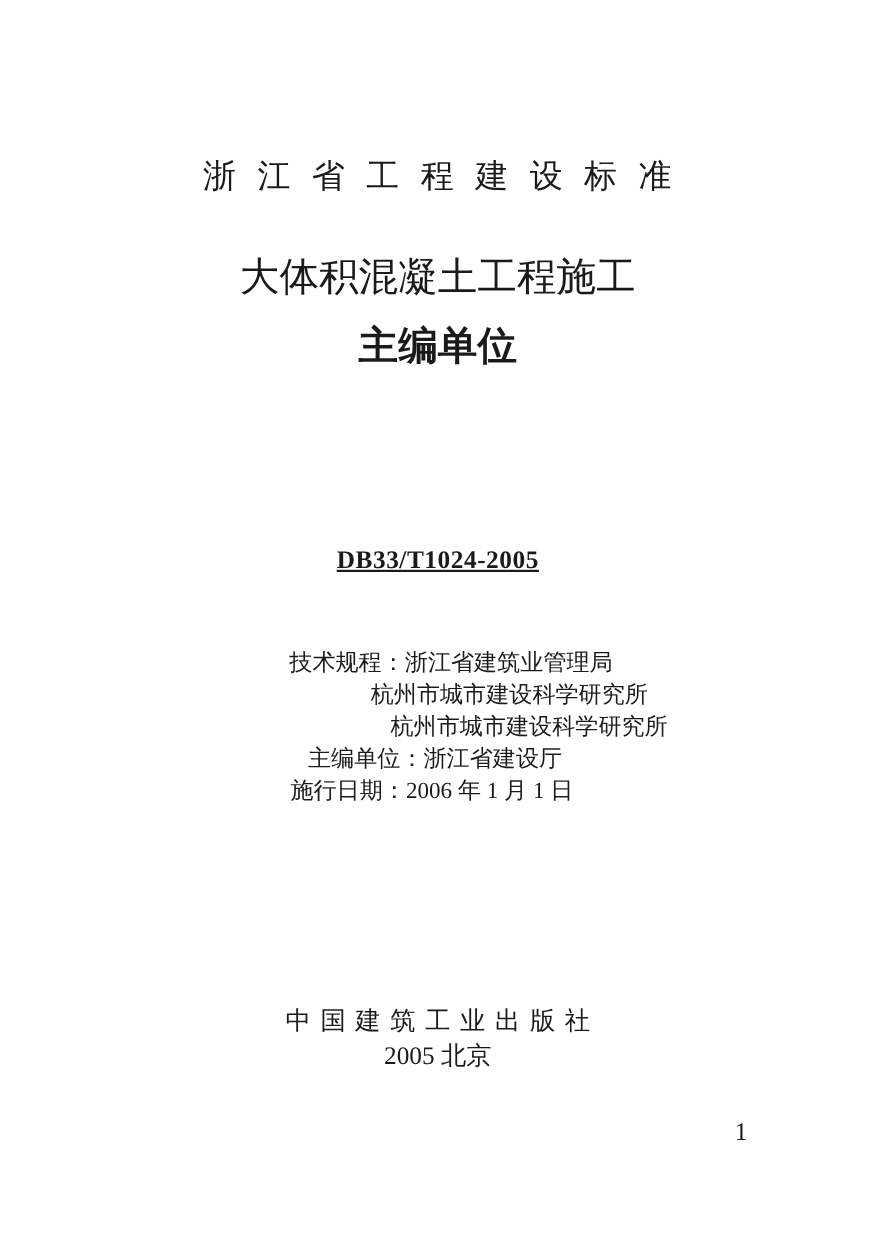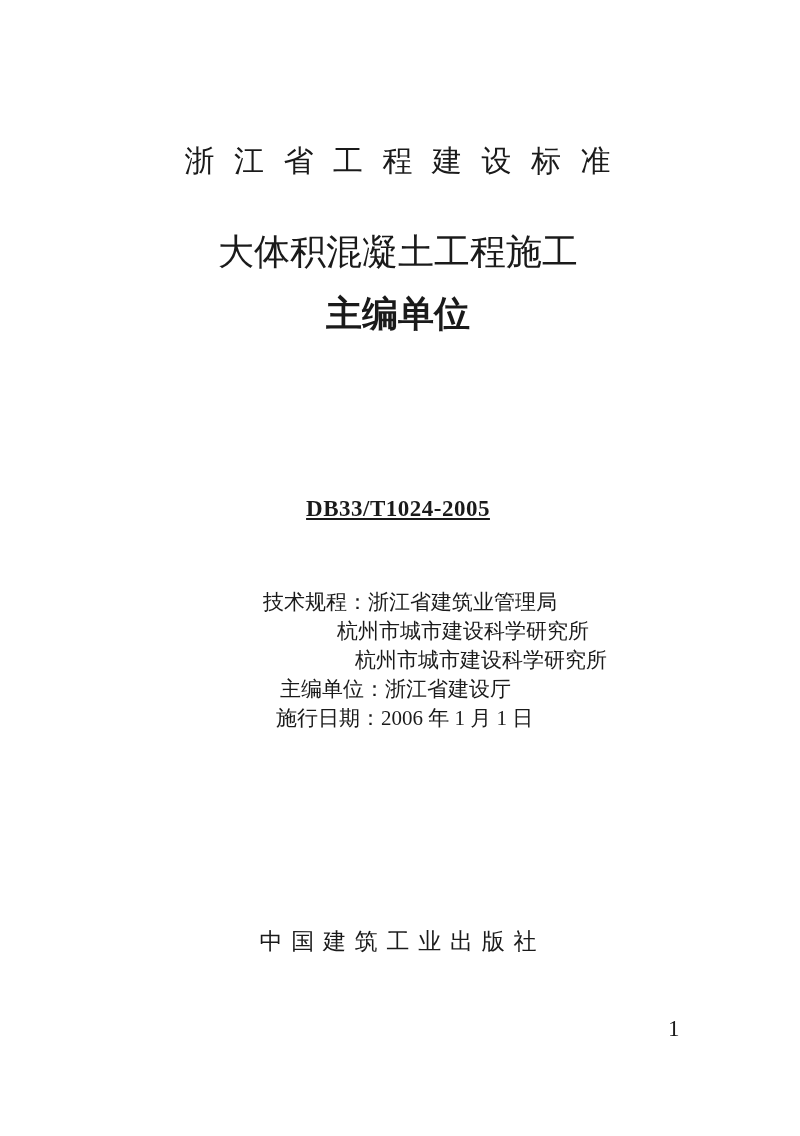--- a/index.html
+++ b/index.html
@@ -51,27 +51,26 @@
     text-decoration: underline;
   }
   .info-line {
     font-size: 21px;
     line-height: 1;
   }
   .info-l1 { top: 592px; left: 263px; }
   .info-l2 { top: 621px; left: 337px; }
   .info-l3 { top: 650px; left: 355px; }
   .info-l4 { top: 679px; left: 280px; }
-  .info-l5 { top: 708px; left: 276px; }
+  .info-l5 { top: 708px; left: 264px; }
 
   .publisher {
     top: 915px;
     font-size: 23px;
     word-spacing: 3px;
-    margin-top: 14px;
   }
   .year-city {
     top: 947px;
     font-size: 23px;
   }
   .page-number {
     top: 1016px;
     left: 668px;
     font-size: 23px;
   }
@@ -101,16 +100,17 @@
   <div class="abs info-line info-l4">
     <span>主编单位：</span><span>浙江省建设厅</span>
   </div>
 
   <div class="abs info-line info-l5">
     <span>施行日期：</span><span>2006 年 1 月 1 日</span>
   </div>
 
   <div class="abs centered publisher">中 国 建 筑 工 业 出 版 社</div>
 
+  <div class="abs centered year-city">2005 北京</div>
 
   <div class="abs page-number">1</div>
 
 </div>
 
 </body></html>

